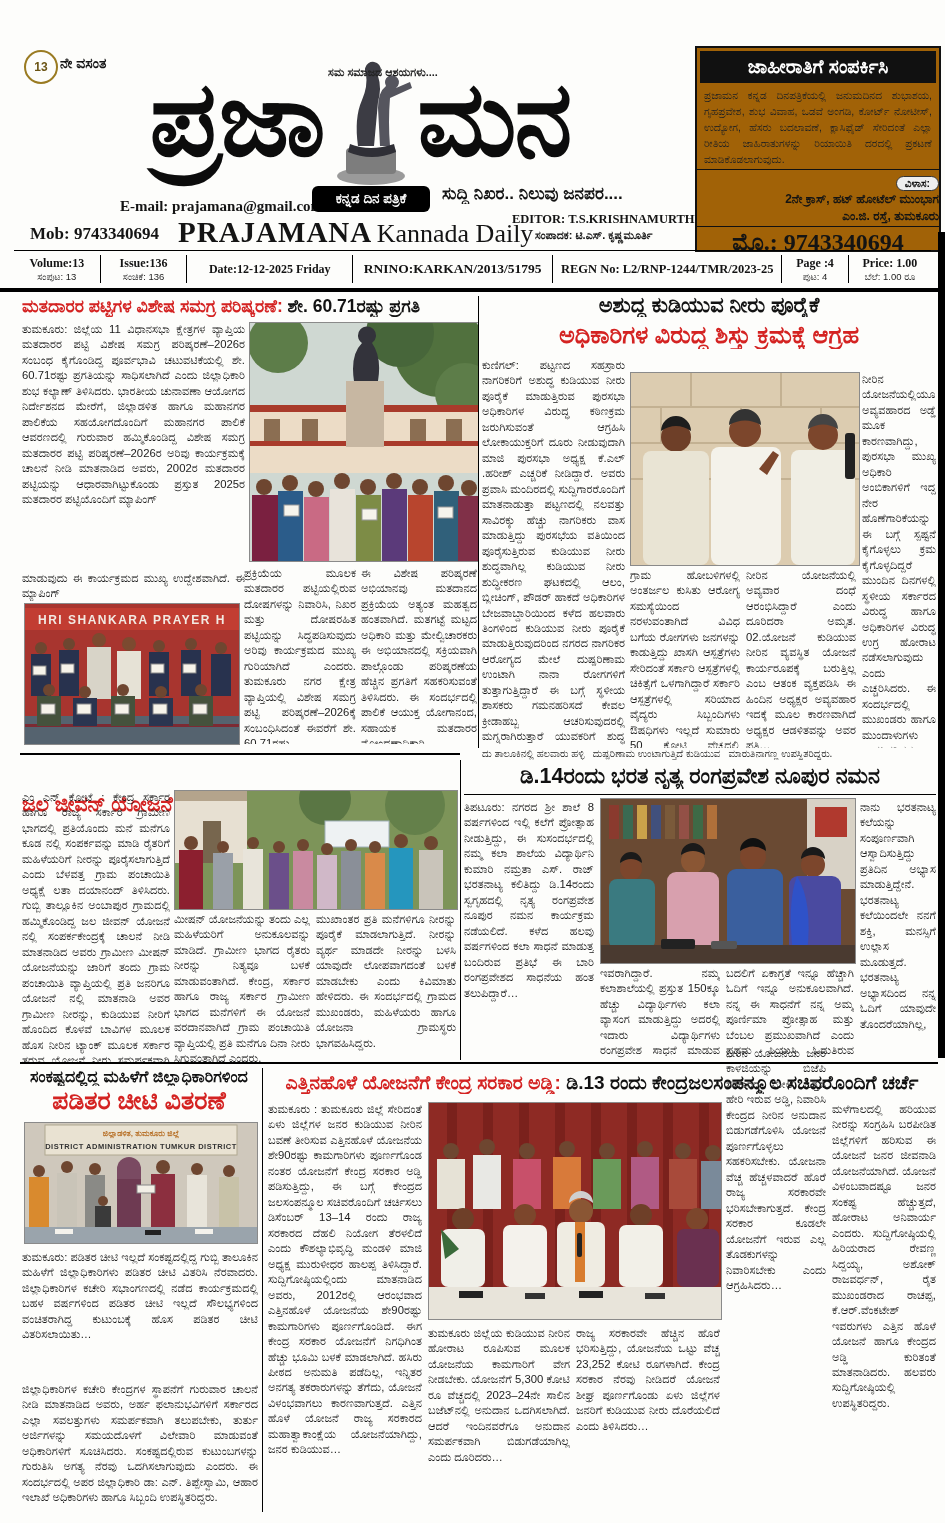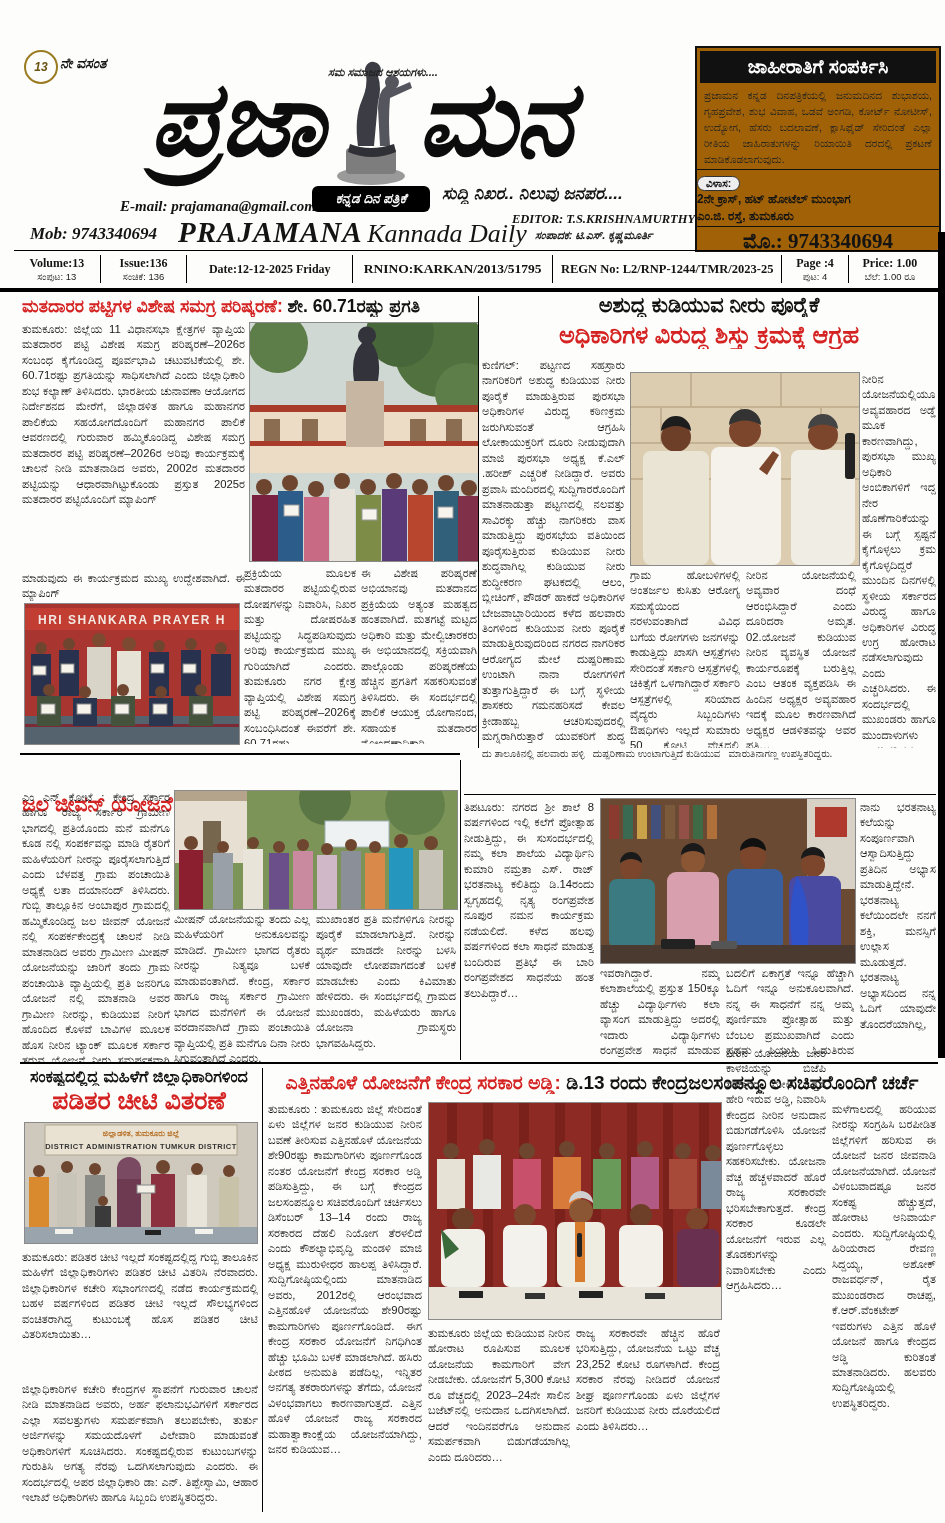--- a/index.html
+++ b/index.html
@@ -1,37 +1,37 @@
 <!DOCTYPE html>
 <html><head>
 <meta charset="utf-8">
 <style>
   html,body{margin:0;padding:0;background:#777;}
   #page{position:relative;width:945px;height:1523px;background:#fdfdfb;overflow:hidden;
         font-family:"Liberation Sans",sans-serif;color:#141414;}
-  .abs{position:absolute;font-style:italic;}
+  .abs{position:absolute;}
   .col{position:absolute;font-size:11.3px;line-height:1.37;text-align:justify;overflow:hidden;color:#1b1b1b;word-break:break-word;}
   .hl{position:absolute;font-weight:bold;white-space:nowrap;overflow:hidden;}
   .red{color:#d42322;}
   .blk{color:#121212;}
   .rule{position:absolute;background:#000;}
   .ph{position:absolute;overflow:hidden;border:1px solid #8a8a8a;background:#fef9c3;}
   .ph svg{display:block;}
   .serif{font-family:"Liberation Serif",serif;}
   
   .logo-word{font-weight:800;font-size:104px;line-height:1;letter-spacing:-2px;color:#0c0c0c;}
   .badge{background:#000;color:#fff;border-radius:6px;text-align:center;font-weight:bold;}
   
   #adbox{position:absolute;left:695px;top:46px;width:242px;height:202px;border:2px solid #111;background:#a16207;}
   #adbox .hd{background:#111;color:#fff;text-align:center;font-weight:bold;font-size:19px;padding:5px 2px;margin:3px;}
   #adbox .bd{font-size:10.6px;font-weight:normal;text-align:justify;padding:2px 7px;line-height:1.5;color:#222;}
-  #adbox .addr{border-top:1.5px solid #111;text-align:left;padding:3px 0 2px;}
+  #adbox .addr{border-top:1.5px solid #111;text-align:right;padding:3px 0 2px;}
   #adbox .pill{display:inline-block;border:1.2px solid #333;border-radius:9px;padding:0 8px;font-size:10.5px;font-weight:bold;background:#eee;}
   #adbox .al{font-size:12px;font-weight:bold;line-height:1.35;}
-  #adbox .ph-no{border-top:1.5px solid #111;text-align:center;font-weight:bold;font-size:21px;font-family:"Liberation Serif",serif;padding-top:2px;}
+  #adbox .ph-no{border-top:1.5px solid #111;text-align:center;font-weight:bold;font-size:24px;font-family:"Liberation Serif",serif;padding-top:2px;}
   
   #infobar{position:absolute;left:14px;top:250px;width:917px;height:36px;border-top:1.6px solid #000;
            display:flex;align-items:center;}
   #infobar .cell{border-right:1.4px solid #000;height:28px;display:flex;flex-direction:column;justify-content:center;
                  align-items:center;padding:0 8px;}
   #infobar .cell:last-child{border-right:none;}
   #infobar .en{font-family:"Liberation Serif",serif;font-weight:bold;font-size:12px;white-space:nowrap;}
   #infobar .kn{font-size:9.5px;white-space:nowrap;color:#222;}
   .thick{position:absolute;left:0;top:288px;width:945px;height:4px;background:#000;}
   .cap{font-size:10px;}
@@ -289,20 +289,21 @@
       </g>
     </svg>
   </div>
 
   <div class="col" style="left:22px;top:790px;width:148px;height:272px;">ಎಂ ಎನ್ ಕೋಟೆ : ಕೇಂದ್ರ ಸರ್ಕಾರ ಹಾಗೂ ರಾಜ್ಯ ಸರ್ಕಾರ ಗ್ರಾಮೀಣ ಭಾಗದಲ್ಲಿ ಪ್ರತಿಯೊಂದು ಮನೆ ಮನೆಗೂ ಕೂಡ ನಲ್ಲಿ ಸಂಪರ್ಕವನ್ನು ಮಾಡಿ ರೈತರಿಗೆ ಮಹಿಳೆಯರಿಗೆ ನೀರನ್ನು ಪೂರೈಸಲಾಗುತ್ತಿದೆ ಎಂದು ಬೆಳವತ್ತ ಗ್ರಾಮ ಪಂಚಾಯಿತಿ ಅಧ್ಯಕ್ಷೆ ಲತಾ ದಯಾನಂದ್ ತಿಳಿಸಿದರು. ಗುಬ್ಬಿ ತಾಲ್ಲೂಕಿನ ಅಂಬಾಪುರ ಗ್ರಾಮದಲ್ಲಿ ಹಮ್ಮಿಕೊಂಡಿದ್ದ ಜಲ ಜೀವನ್ ಯೋಜನೆ ನಲ್ಲಿ ಸಂಪರ್ಕಕೇಂದ್ರಕ್ಕೆ ಚಾಲನೆ ನೀಡಿ ಮಾತನಾಡಿದ ಅವರು ಗ್ರಾಮೀಣ ಮೀಷನ್ ಯೋಜನೆಯನ್ನು ಜಾರಿಗೆ ತಂದು ಗ್ರಾಮ ಪಂಚಾಯಿತಿ ವ್ಯಾಪ್ತಿಯಲ್ಲಿ ಪ್ರತಿ ಜನರಿಗೂ ಯೋಜನೆ ನಲ್ಲಿ ಮಾತನಾಡಿ ಅವರ ಗ್ರಾಮೀಣ ನೀರನ್ನು, ಕುಡಿಯುವ ನೀರಿಗೆ ಹೊಂದಿದ ಕೊಳವೆ ಬಾವಿಗಳ ಮೂಲಕ ಹೊಸ ನೀರಿನ ಟ್ಯಾಂಕ್ ಮೂಲಕ ಸರ್ಕಾರ ತರುವ ಯೋಜನೆ ನೀರು ಸಮರ್ಪಕವಾಗಿ ಗ್ರಾಮ ಜನತೆಗೆ ಒದಗಿಸಲಾಗುವುದು ಎಂದರು…</div>
   <div class="col" style="left:316px;top:912px;width:140px;height:150px;">ಮುಖಾಂತರ ಪ್ರತಿ ಮನೆಗಳಿಗೂ ನೀರನ್ನು ಪೂರೈಕೆ ಮಾಡಲಾಗುತ್ತಿದೆ. ನೀರನ್ನು ವ್ಯರ್ಥ ಮಾಡದೇ ನೀರನ್ನು ಬಳಸಿ ಯಾವುದೇ ಲೋಪವಾಗದಂತೆ ಬಳಕೆ ಮಾಡಬೇಕು ಎಂದು ಕಿವಿಮಾತು ಹೇಳಿದರು. ಈ ಸಂದರ್ಭದಲ್ಲಿ ಗ್ರಾಮದ ಮುಖಂಡರು, ಮಹಿಳೆಯರು ಹಾಗೂ ಯೋಜನಾ ಗ್ರಾಮಸ್ಥರು ಭಾಗವಹಿಸಿದ್ದರು.</div>
   <div class="col" style="left:174px;top:912px;width:136px;height:150px;">ಮೀಷನ್ ಯೋಜನೆಯನ್ನು ತಂದು ಎಲ್ಲ ಮಹಿಳೆಯರಿಗೆ ಅನುಕೂಲವನ್ನು ಮಾಡಿದೆ. ಗ್ರಾಮೀಣ ಭಾಗದ ರೈತರು ನೀರನ್ನು ನಿತ್ಯವೂ ಬಳಕೆ ಮಾಡುವಂತಾಗಿದೆ. ಕೇಂದ್ರ, ಸರ್ಕಾರ ಹಾಗೂ ರಾಜ್ಯ ಸರ್ಕಾರ ಗ್ರಾಮೀಣ ಭಾಗದ ಮನೆಗಳಿಗೆ ಈ ಯೋಜನೆ ವರದಾನವಾಗಿದೆ ಗ್ರಾಮ ಪಂಚಾಯಿತಿ ವ್ಯಾಪ್ತಿಯಲ್ಲಿ ಪ್ರತಿ ಮನೆಗೂ ದಿನಾ ನೀರು ಸಿಗುವಂತಾಗಿದೆ ಎಂದರು.</div>
 
   <div class="rule" style="left:460px;top:760px;width:1.2px;height:300px;"></div>
 
+  <div class="hl blk" style="left:464px;top:764px;width:472px;font-size:21.5px;text-align:center;">ಡಿ.14ರಂದು ಭರತ ನೃತ್ಯ ರಂಗಪ್ರವೇಶ ನೂಪುರ ನಮನ</div>
   <div class="rule" style="left:464px;top:794px;width:472px;height:1px;"></div>
 
   <div class="ph" style="left:600px;top:798px;width:254px;height:164px;">
     <svg width="254" height="164" viewBox="0 0 254 164">
       <rect width="254" height="164" fill="#6a4a33"></rect>
       <g>
         <rect x="8" y="6" width="10" height="34" fill="#8a3a2e"></rect>
           <rect x="22" y="6" width="10" height="34" fill="#3a6a52"></rect>
         <rect x="36" y="6" width="10" height="34" fill="#caa24a"></rect>
           <rect x="50" y="6" width="10" height="34" fill="#41507c"></rect>

